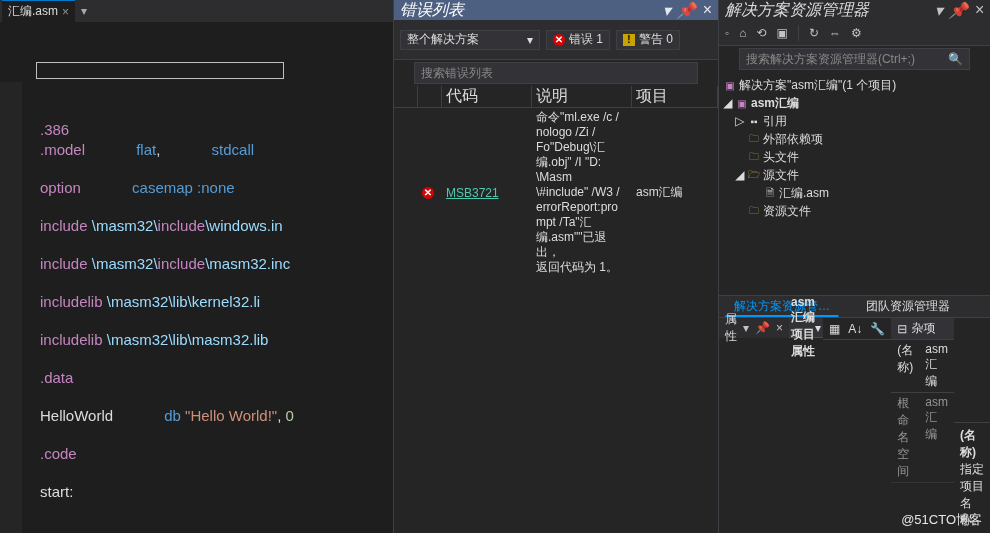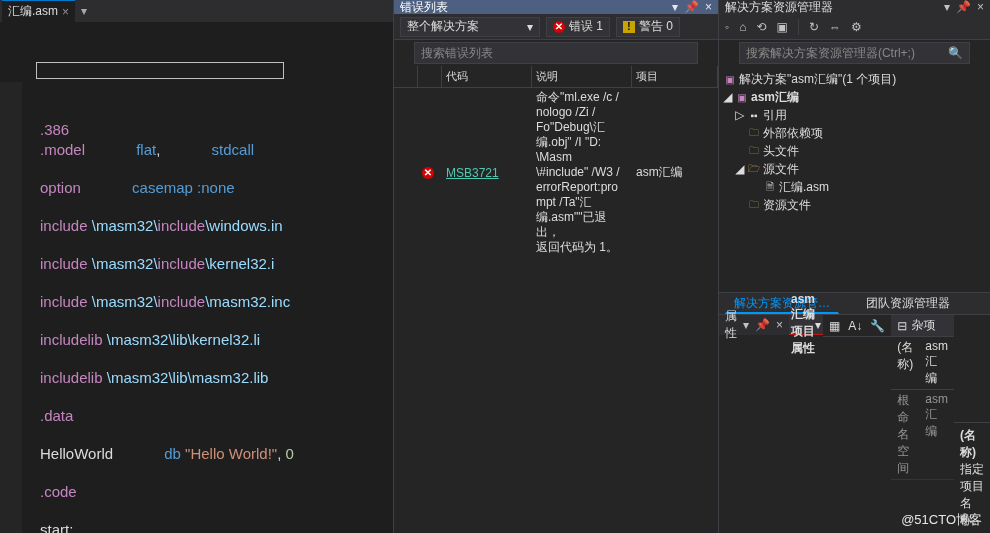--- a/index.html
+++ b/index.html
@@ -16,31 +16,31 @@
   .code { font-family:Consolas,monospace; font-size:15px; line-height:19px; white-space:pre; padding-left:4px; position:relative; }
   .kw { color:#569cd6;padding-left:47px; }       
   .dir { color:#c586c0; }      
   .id  { color:#dcdcdc; }
   .str { color:#ce9178; }
   .num { color:#b5cea8; }
   .inc { color:#9cdcfe; }
   .sel-line { position:absolute; height:17px; border:1px solid #bfbfbf; left:0; right:10px; pointer-events:none; }
   .right { flex:1; display:flex; }
   .errlist { width:325px; background:#252526; display:flex; flex-direction:column; border-right:1px solid #3f3f46;}
-  .panel-titlebar { height:14px; background:#4d6082; color:#fff; display:flex; align-items:center; padding:0 6px; font-size:12px; }
+  .panel-titlebar { height:20px; background:#4d6082; color:#fff; display:flex; align-items:center; padding:0 6px; font-size:16px;font-style:italic; }
   .panel-titlebar.dark { background:#2d2d30; color:#dcdcdc; }
   .titlebar-spacer { flex:1; }
   .titlebar-ico { margin-left:6px; opacity:.85; cursor:pointer; }
-  .err-toolbar { height:26px; background:#2d2d30; border-bottom:1px solid #3f3f46; display:flex; align-items:center; padding:0 6px; gap:6px;}
+  .err-toolbar { height:40px; background:#2d2d30; border-bottom:1px solid #3f3f46; display:flex; align-items:center; padding:0 6px; gap:6px;}
   .combo { height:20px; min-width:140px; background:#333337; border:1px solid #3f3f46; color:#dcdcdc; font-size:12px; display:flex; align-items:center; padding:0 6px; justify-content:space-between;}
   .pill { height:20px; background:#333337; border:1px solid #3f3f46; color:#dcdcdc; font-size:12px; display:flex; align-items:center; padding:0 6px; gap:4px;}
   .ico-err { width:12px; height:12px; border-radius:50%; background:#d80000; color:#fff; font-size:10px; display:inline-flex; align-items:center; justify-content:center; font-weight:bold;}
   .ico-warn { width:12px; height:12px; background:#c9a300; display:inline-flex; align-items:center; justify-content:center; font-size:10px; color:#000; font-weight:bold;}
   .search-bar { height:22px; background:#333337; border:1px solid #3f3f46; margin:2px 20px; display:flex; align-items:center; padding:0 6px; color:#888}
-  .err-head { display:grid; grid-template-columns:24px 24px 90px 100px 1fr; height:22px; border-bottom:1px solid #3f3f46; background:#252526; color:#dcdcdc; font-size:11px;}
+  .err-head { display:grid; grid-template-columns:24px 24px 90px 100px 1fr; height:22px; border-bottom:1px solid #3f3f46; background:#252526; color:#dcdcdc; font-size:16px;}
   .err-head div { border-right:1px solid #3f3f46; display:flex; align-items:center; padding:0 4px;}
   .err-row { display:grid; grid-template-columns:24px 24px 90px 100px 1fr; font-size:12px; padding:2px 0; }
   .err-row .cell { padding:0 4px; display:flex; align-items:flex-start;}
   .err-row .cell.center { align-items:center; }
   .err-code { color:#4ec9b0; text-decoration:underline; cursor:pointer; }
   .err-desc { line-height:15px; white-space:pre-line; }
   .sx-pane { flex:1; background:#252526; display:flex; flex-direction:column; }
   .sx-toolbar { height:26px; background:#2d2d30; border-bottom:1px solid #3f3f46; display:flex; align-items:center; padding:0 6px; gap:10px; color:#dcdcdc;}
   .sx-toolbar span { opacity:.85; }
   .tool-sep { width:1px; height:16px; background:#3f3f46; }
@@ -84,21 +84,20 @@
     </div>
     <div class="editor-body">
       <div class="gutter"></div>
       <div class="bp"></div>
       <div class="code">
 <span class="sel-line" style="top:-20px"></span>
 <span class="dir">.386</span>
 <span style="display:block"><span class="dir">.model</span><span class="kw"> flat</span><span>,</span><span class="kw"> stdcall</span></span>
 <span style="display:block"><span class="dir">option</span><span class="kw"> casemap :none</span></span>
 <span style="display:block"><span class="dir">include</span><span class="inc"> \masm32\</span><span class="dir">include</span><span class="inc">\windows.in</span></span>
-<span style="display:block"><span class="dir">include</span><span class="inc"> \masm32\</span><span class="dir">include</span><span class="inc">\kernel32.i</span></span>
 <span style="display:block"><span class="dir">include</span><span class="inc"> \masm32\</span><span class="dir">include</span><span class="inc">\masm32.inc</span></span>
 <span style="display:block"><span class="dir">includelib</span><span class="inc"> \masm32\lib\kernel32.li</span></span>
 <span style="display:block"><span class="dir">includelib</span><span class="inc"> \masm32\lib\masm32.lib</span></span>
 <span class="dir" style="display:block">.data</span>
 <span style="display:block"><span class="id">HelloWorld </span><span class="kw">db </span><span class="str">"Hello World!"</span><span>, </span><span class="num">0</span></span>
 <span class="dir" style="display:block">.code</span>
 <span class="id" style="display:block">start:</span>
 
 
 

